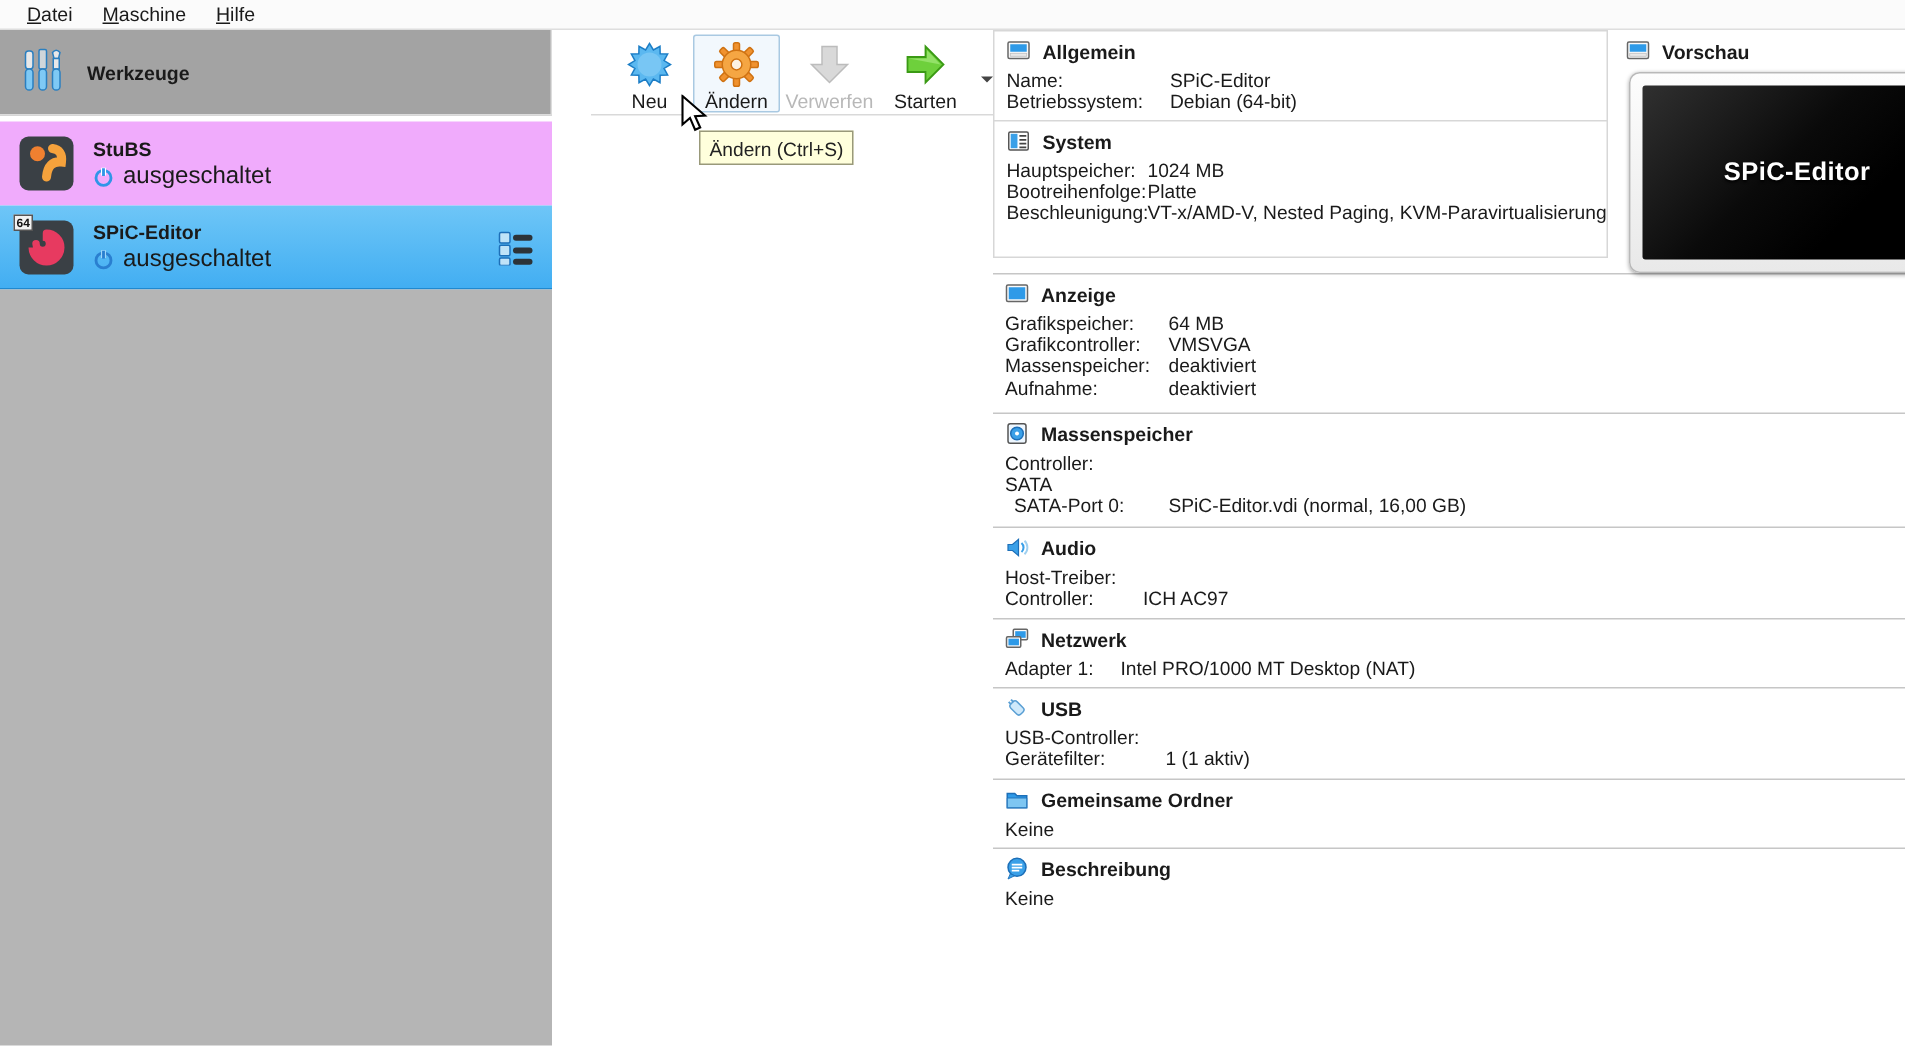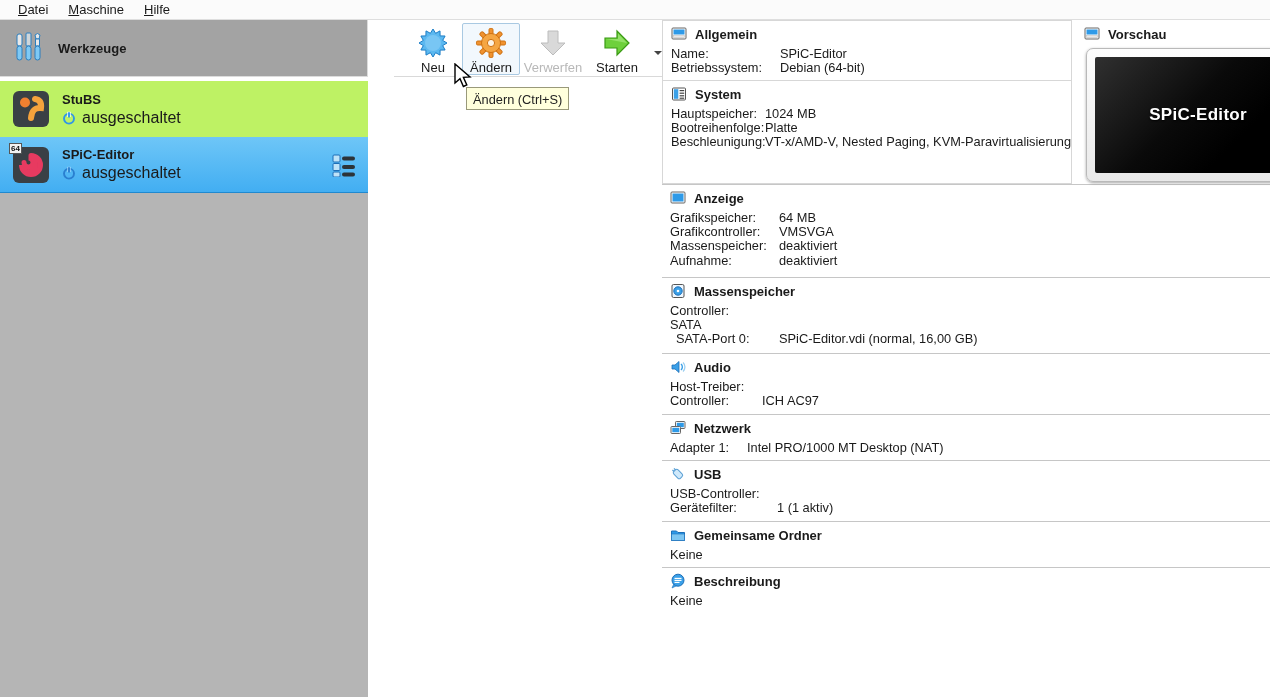--- a/index.html
+++ b/index.html
@@ -14,21 +14,21 @@
 
   
   .main { display:flex; height:677px; }
   .sidebar { width:368px; display:flex; flex-direction:column; background:#fff; }
   .rightcol { flex:1; display:flex; flex-direction:row; min-width:0;padding-left:26px; }
 
   
   .side-header { height:57px; border-bottom:1px solid #dcdcdc; border-right:1px solid #dcdcdc; display:flex; align-items:center; padding-left:14px; gap:14px; background:#a3a3a3; }
   .side-header .title { font-weight:bold; font-size:13px; }
   .vm-list { display:flex; flex-direction:column; }
-  .vm-item { height:56px; display:flex; align-items:center; padding:0 10px 0 12px; gap:12px; background:#bef264; }
+  .vm-item { height:56px; display:flex; align-items:center; padding:0 10px 0 12px; gap:12px; background:#f0abfc; }
   .vm-item.selected { background:linear-gradient(#6ec6f7,#42aef2); border-bottom:1px solid #2089cf;justify-content:space-between; }
   .vm-icon { width:38px; height:38px; position:relative; flex:0 0 auto; }
   .vm-text { display:flex; flex-direction:column; gap:2px; flex:1; min-width:0; }
   .vm-name { font-weight:bold; font-size:13px; }
   .vm-status { display:flex; align-items:center; gap:6px; font-size:16px; }
   .badge64 { position:absolute; top:-3px; left:-3px; background:#f2f2f2; border:1px solid #555; color:#111; font-size:8px; font-weight:bold; padding:0 1px; line-height:9px; }
   .side-filler { flex:1; background:#b5b5b5; }
 
   
   .toolbar { height:57px; border-bottom:1px solid #d9d9d9; background:#fff; display:flex; align-items:flex-start; padding:3px 0 0 10px; }
@@ -38,21 +38,21 @@
   .tb-btn.hover { background:#f2f8fd; border-color:#a9c9e2; }
   .tb-btn.disabled .tb-label { color:#b8b8b8; }
   .tb-caret { width:0; height:0; border-left:4px solid transparent; border-right:4px solid transparent; border-top:4px solid #444; margin:28px 0 0 6px; }
 
   
   .details { flex:1; background:#fff; position:relative; overflow:hidden; }
   .top-row { display:flex; }
   .top-left { width:650px; display:flex; flex-direction:column; }
   .gbox { border:1px solid #d7d7d7; background:#fff; }
   .gbox.allg { height:60px; border-bottom:none; }
-  .gbox.syst { height:104px; }
+  .gbox.syst { height:92px; }
   .top-right { flex:1; padding:4px 10px 0 12px; }
 
   .sec-header { display:flex; align-items:center; gap:8px; padding:5px 0 3px 8px; }
   .sec-title { font-weight:bold; font-size:13px; }
   .sec-icon { width:16px; height:16px; display:inline-flex; }
   .rows { padding:2px 0 0 8px; }
   .drow { display:flex; line-height:14.2px; font-size:12.8px; }
   .drow .lbl { flex:0 0 auto; }
   .drow .val { flex:1; min-width:0; white-space:nowrap; }
   .lw108 .lbl { width:109px; }

